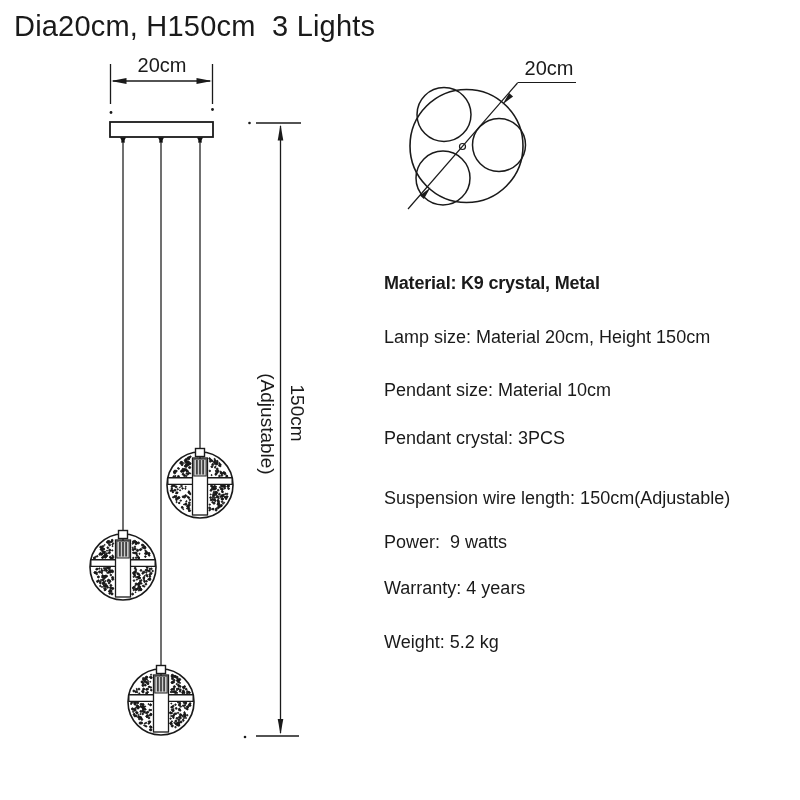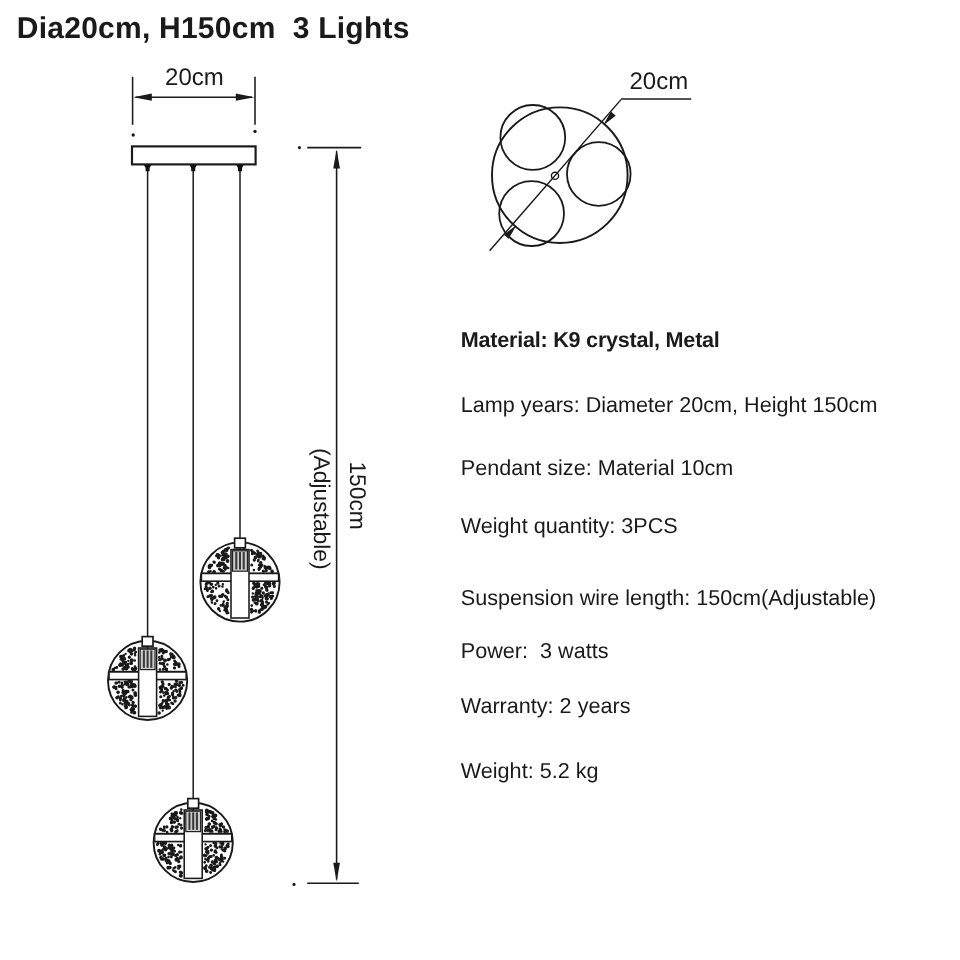--- a/index.html
+++ b/index.html
@@ -3,21 +3,21 @@
 <meta charset="utf-8">
 <style>
   html,body{margin:0;padding:0}
   body{
     width:800px;height:800px;position:relative;overflow:hidden;
     background:#ffffff;color:#1a1a1a;
     font-family:"Liberation Sans", sans-serif;
   }
   .abs{position:absolute}
   #title{
-    left:14px;top:10px;font-size:25px;font-weight:bold;
+    left:14px;top:10px;font-size:29px;font-weight:normal;
     white-space:pre;letter-spacing:.2px;
   }
   .dim-label{font-size:20px;white-space:pre}
   #dim-width-label{left:130px;top:54px;width:64px;text-align:center}
   #topview-label{left:520px;top:57px;width:58px;text-align:center}
   .rot{
     font-size:19px;text-align:center;white-space:pre;height:24px;line-height:24px;
     transform:rotate(90deg);transform-origin:center center;
   }
   #dim-height-label{left:270px;top:399px;width:53px}
@@ -923,19 +923,19 @@
 
 <div id="dim-width-label" class="abs dim-label">20cm</div>
 
 <div id="topview-label" class="abs dim-label">20cm</div>
 
 <div id="dim-height-label" class="abs rot">150cm</div>
 
 <div id="dim-adjust-label" class="abs rot">(Adjustable)</div>
 
 <div class="abs spec strong" style="top:273px">Material: K9 crystal, Metal</div>
-<div class="abs spec" style="top:327px">Lamp years: Diameter 20cm, Height 150cm</div>
+<div class="abs spec" style="top:327px">Lamp size: Material 20cm, Height 150cm</div>
 <div class="abs spec" style="top:380px">Pendant size: Material 10cm</div>
-<div class="abs spec" style="top:428px">Weight quantity: 3PCS</div>
+<div class="abs spec" style="top:428px">Pendant crystal: 3PCS</div>
 <div class="abs spec" style="top:488px">Suspension wire length: 150cm(Adjustable)</div>
-<div class="abs spec" style="top:532px">Power:  3 watts</div>
-<div class="abs spec" style="top:578px">Warranty: 2 years</div>
+<div class="abs spec" style="top:532px">Power:  9 watts</div>
+<div class="abs spec" style="top:578px">Warranty: 4 years</div>
 <div class="abs spec" style="top:632px">Weight: 5.2 kg</div>
 
 </body></html>

